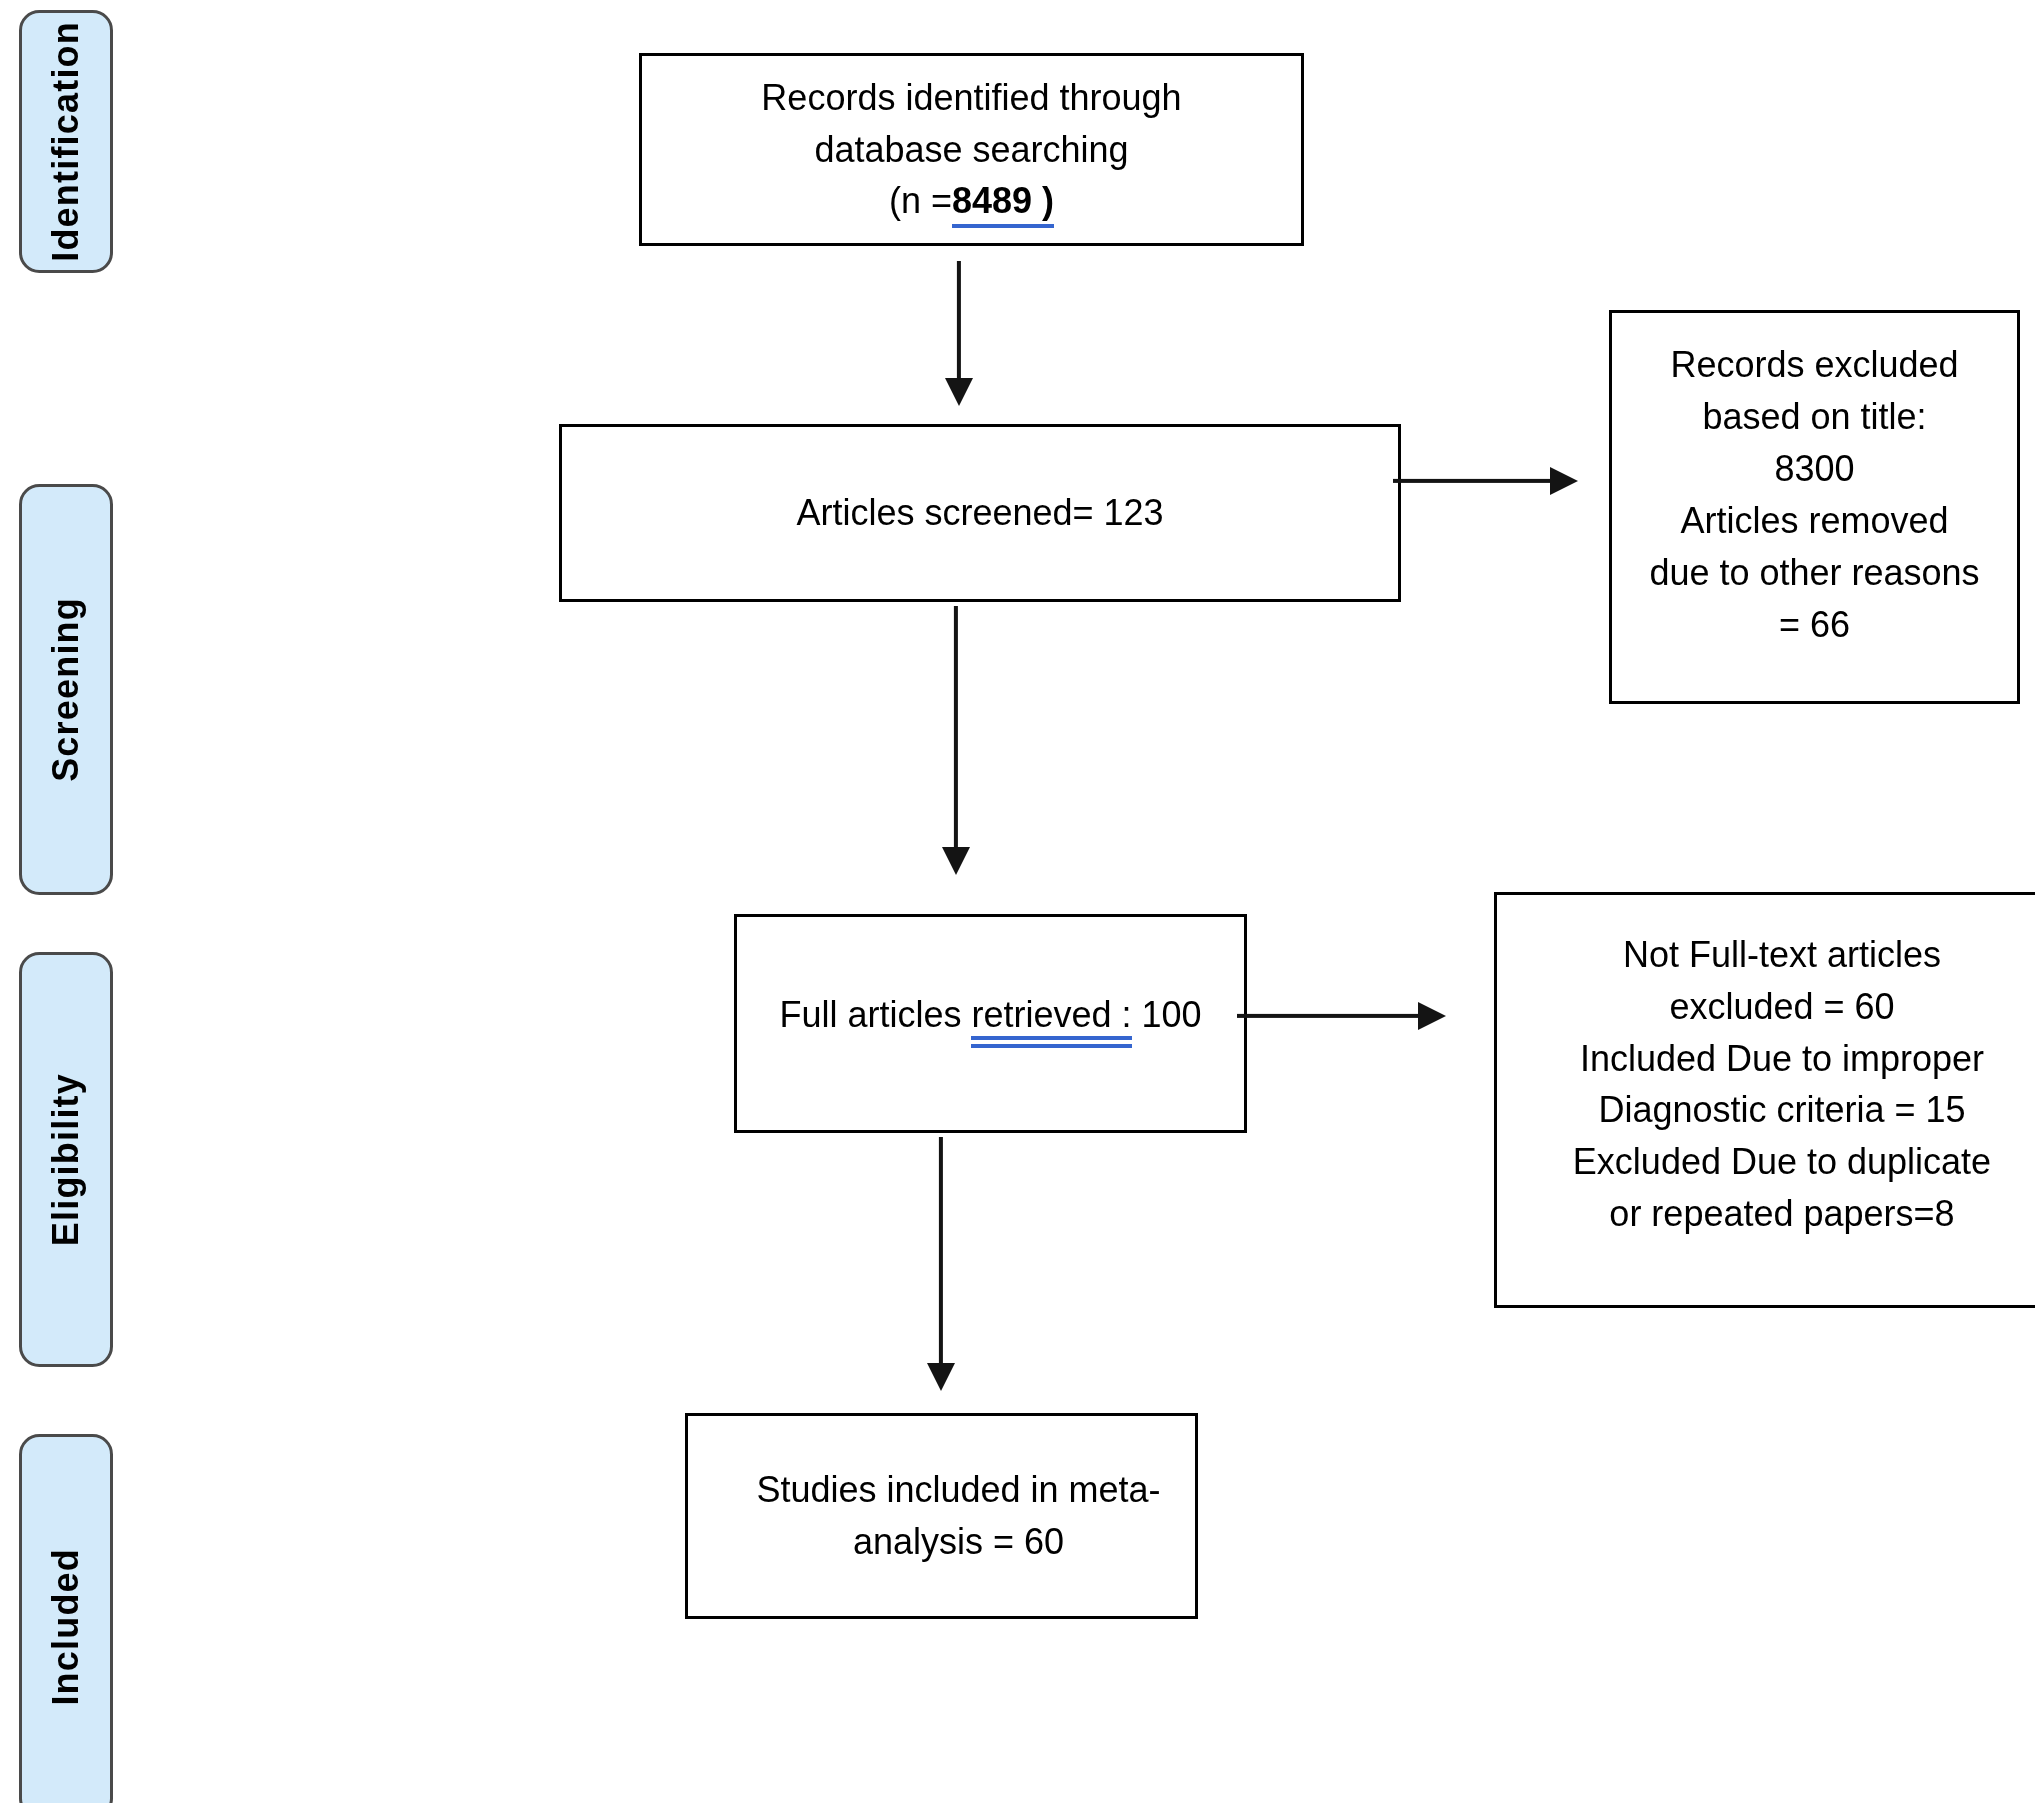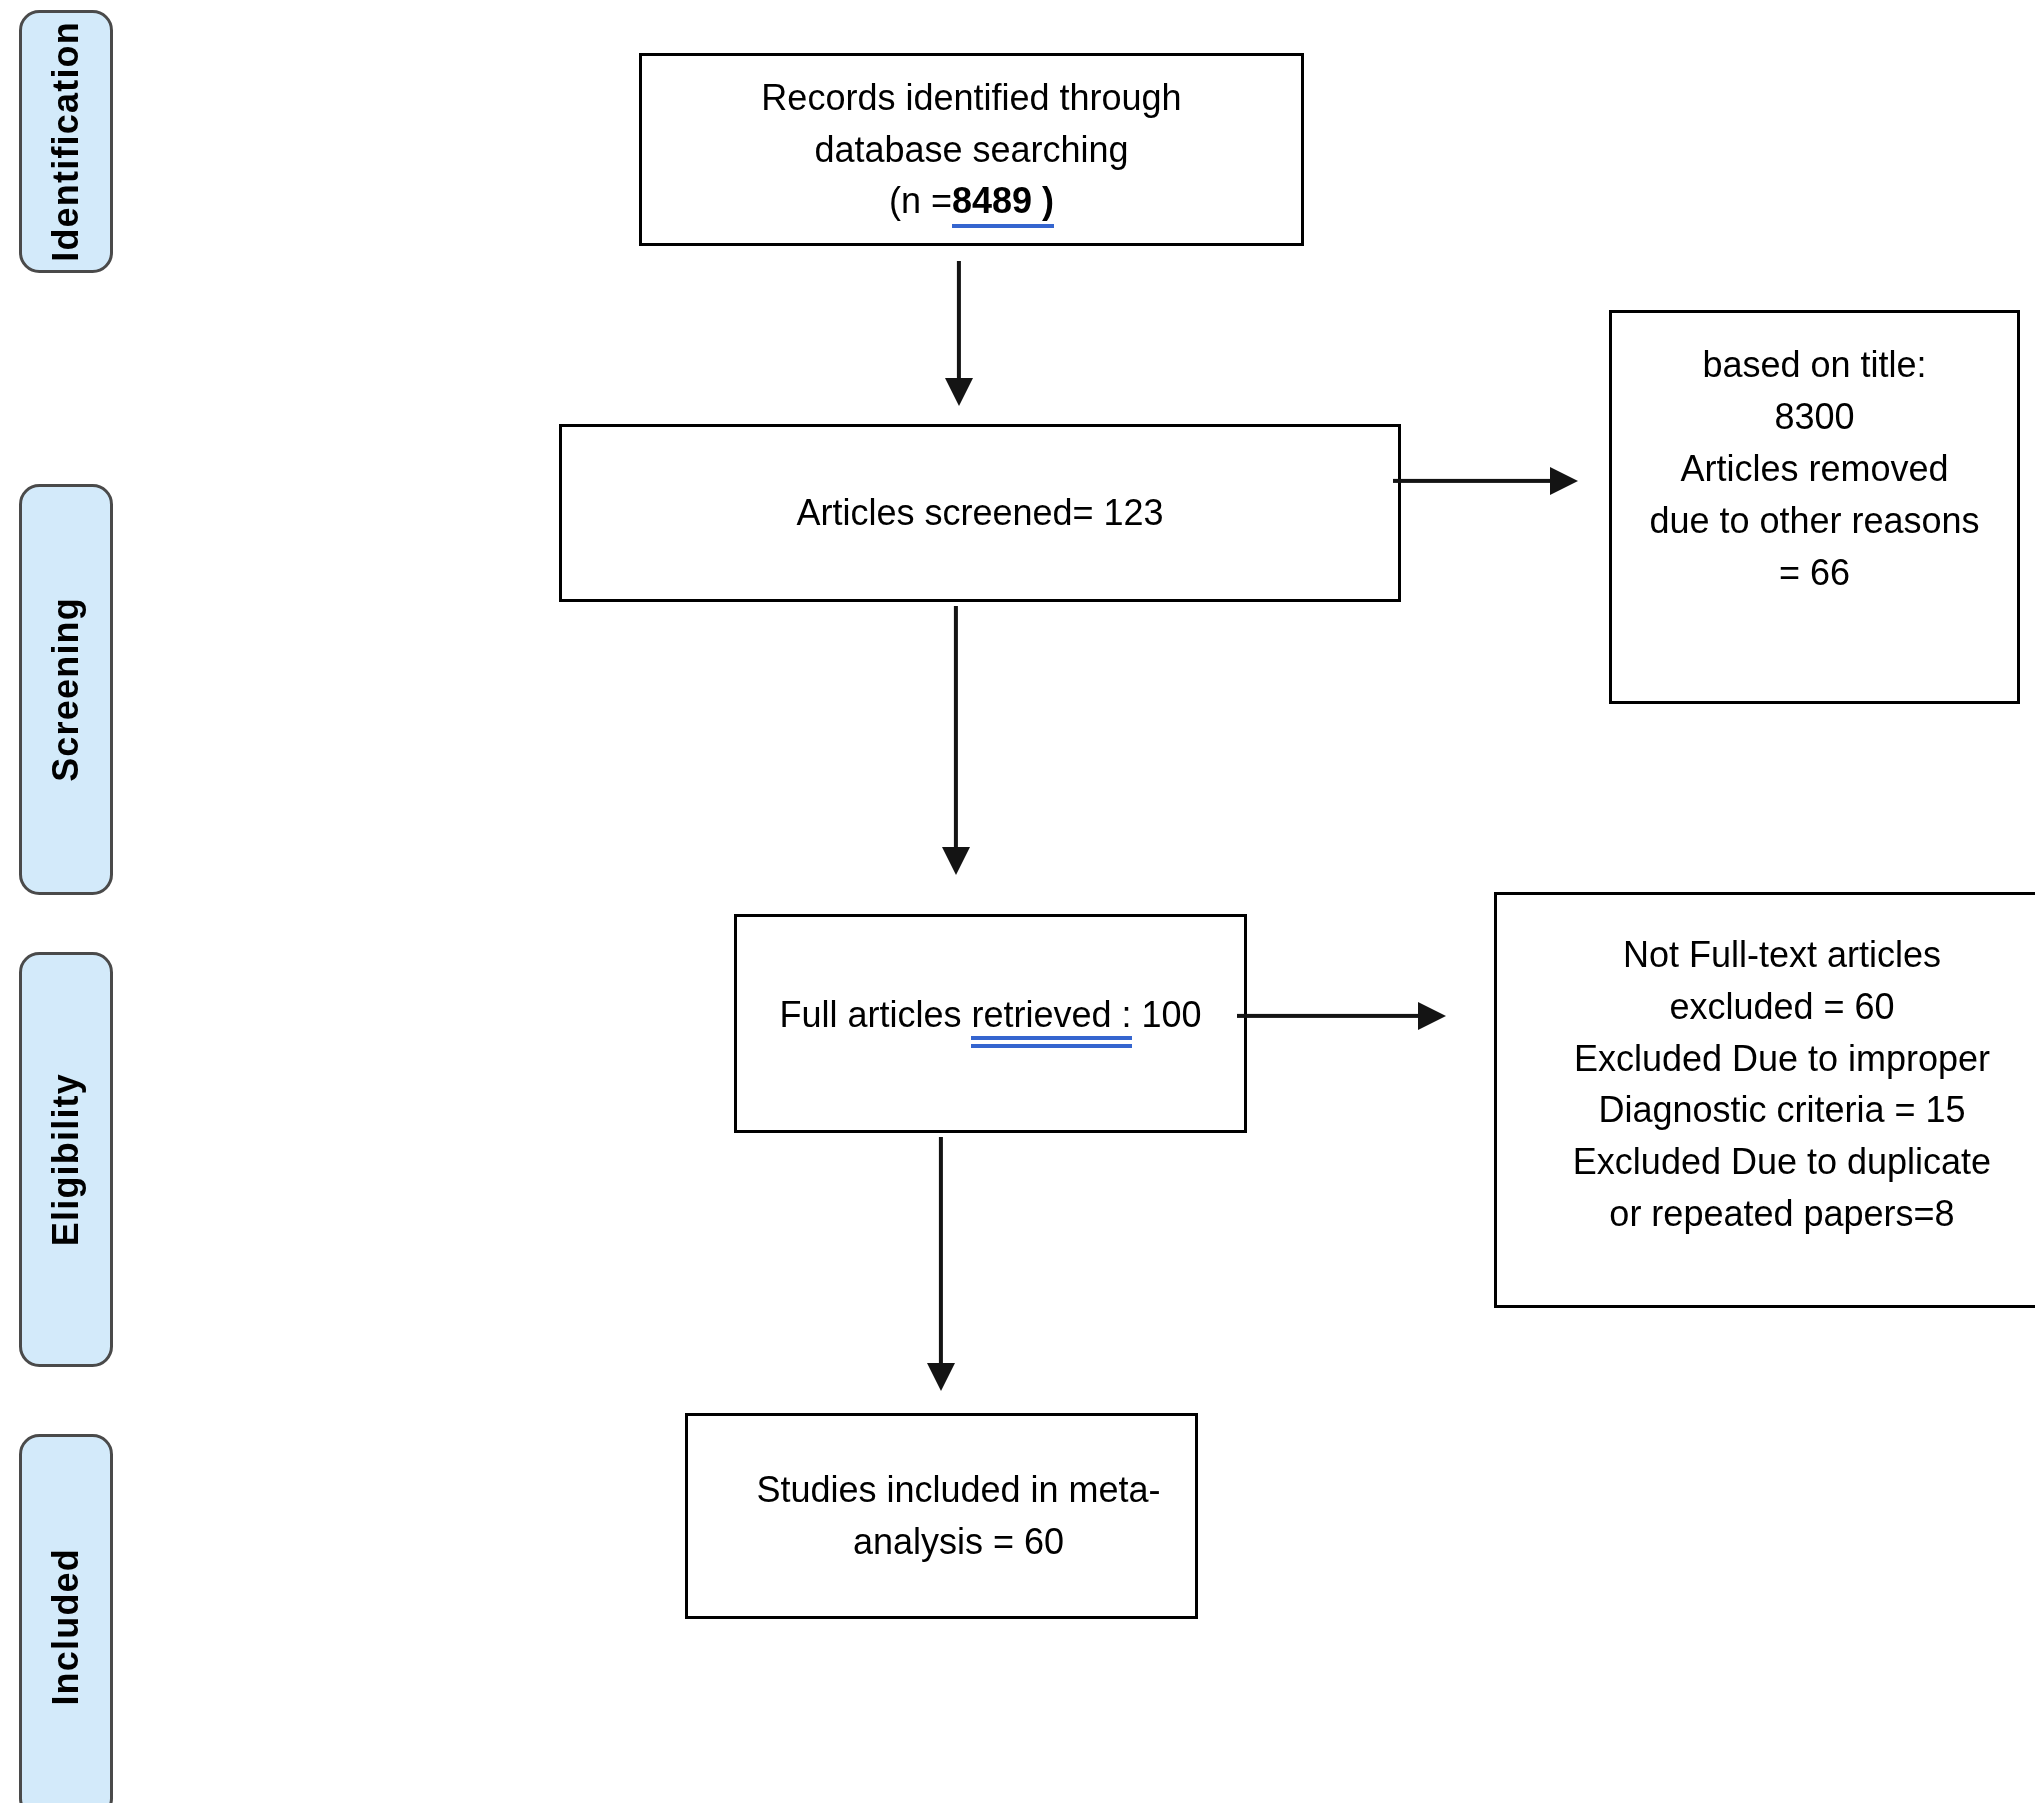--- a/index.html
+++ b/index.html
@@ -138,20 +138,21 @@
   <div class="fbox center" id="box-screened">
     <span class="line">Articles screened= 123</span>
   </div>
 
   <div class="arr-h" id="arrow-2">
     <div class="shaft"></div>
     <div class="head"></div>
   </div>
 
   <div class="fbox" id="rbox-title">
+    <span class="line">Records excluded</span>
     <span class="line">based on title:</span>
     <span class="line">8300</span>
     <span class="line">Articles removed</span>
     <span class="line">due to other reasons</span>
     <span class="line">= 66</span>
   </div>
 
   <div class="arr-v" id="arrow-3">
     <div class="shaft"></div>
     <div class="head"></div>
@@ -162,21 +163,21 @@
   </div>
 
   <div class="arr-h" id="arrow-4">
     <div class="shaft"></div>
     <div class="head"></div>
   </div>
 
   <div class="fbox" id="rbox-fulltext">
     <span class="line">Not Full-text articles</span>
     <span class="line">excluded = 60</span>
-    <span class="line">Excluded Due to improper</span>
+    <span class="line">Included Due to improper</span>
     <span class="line">Diagnostic criteria = 15</span>
     <span class="line">Excluded Due to duplicate</span>
     <span class="line">or repeated papers=8</span>
   </div>
 
   <div class="arr-v" id="arrow-5">
     <div class="shaft"></div>
     <div class="head"></div>
   </div>
 

